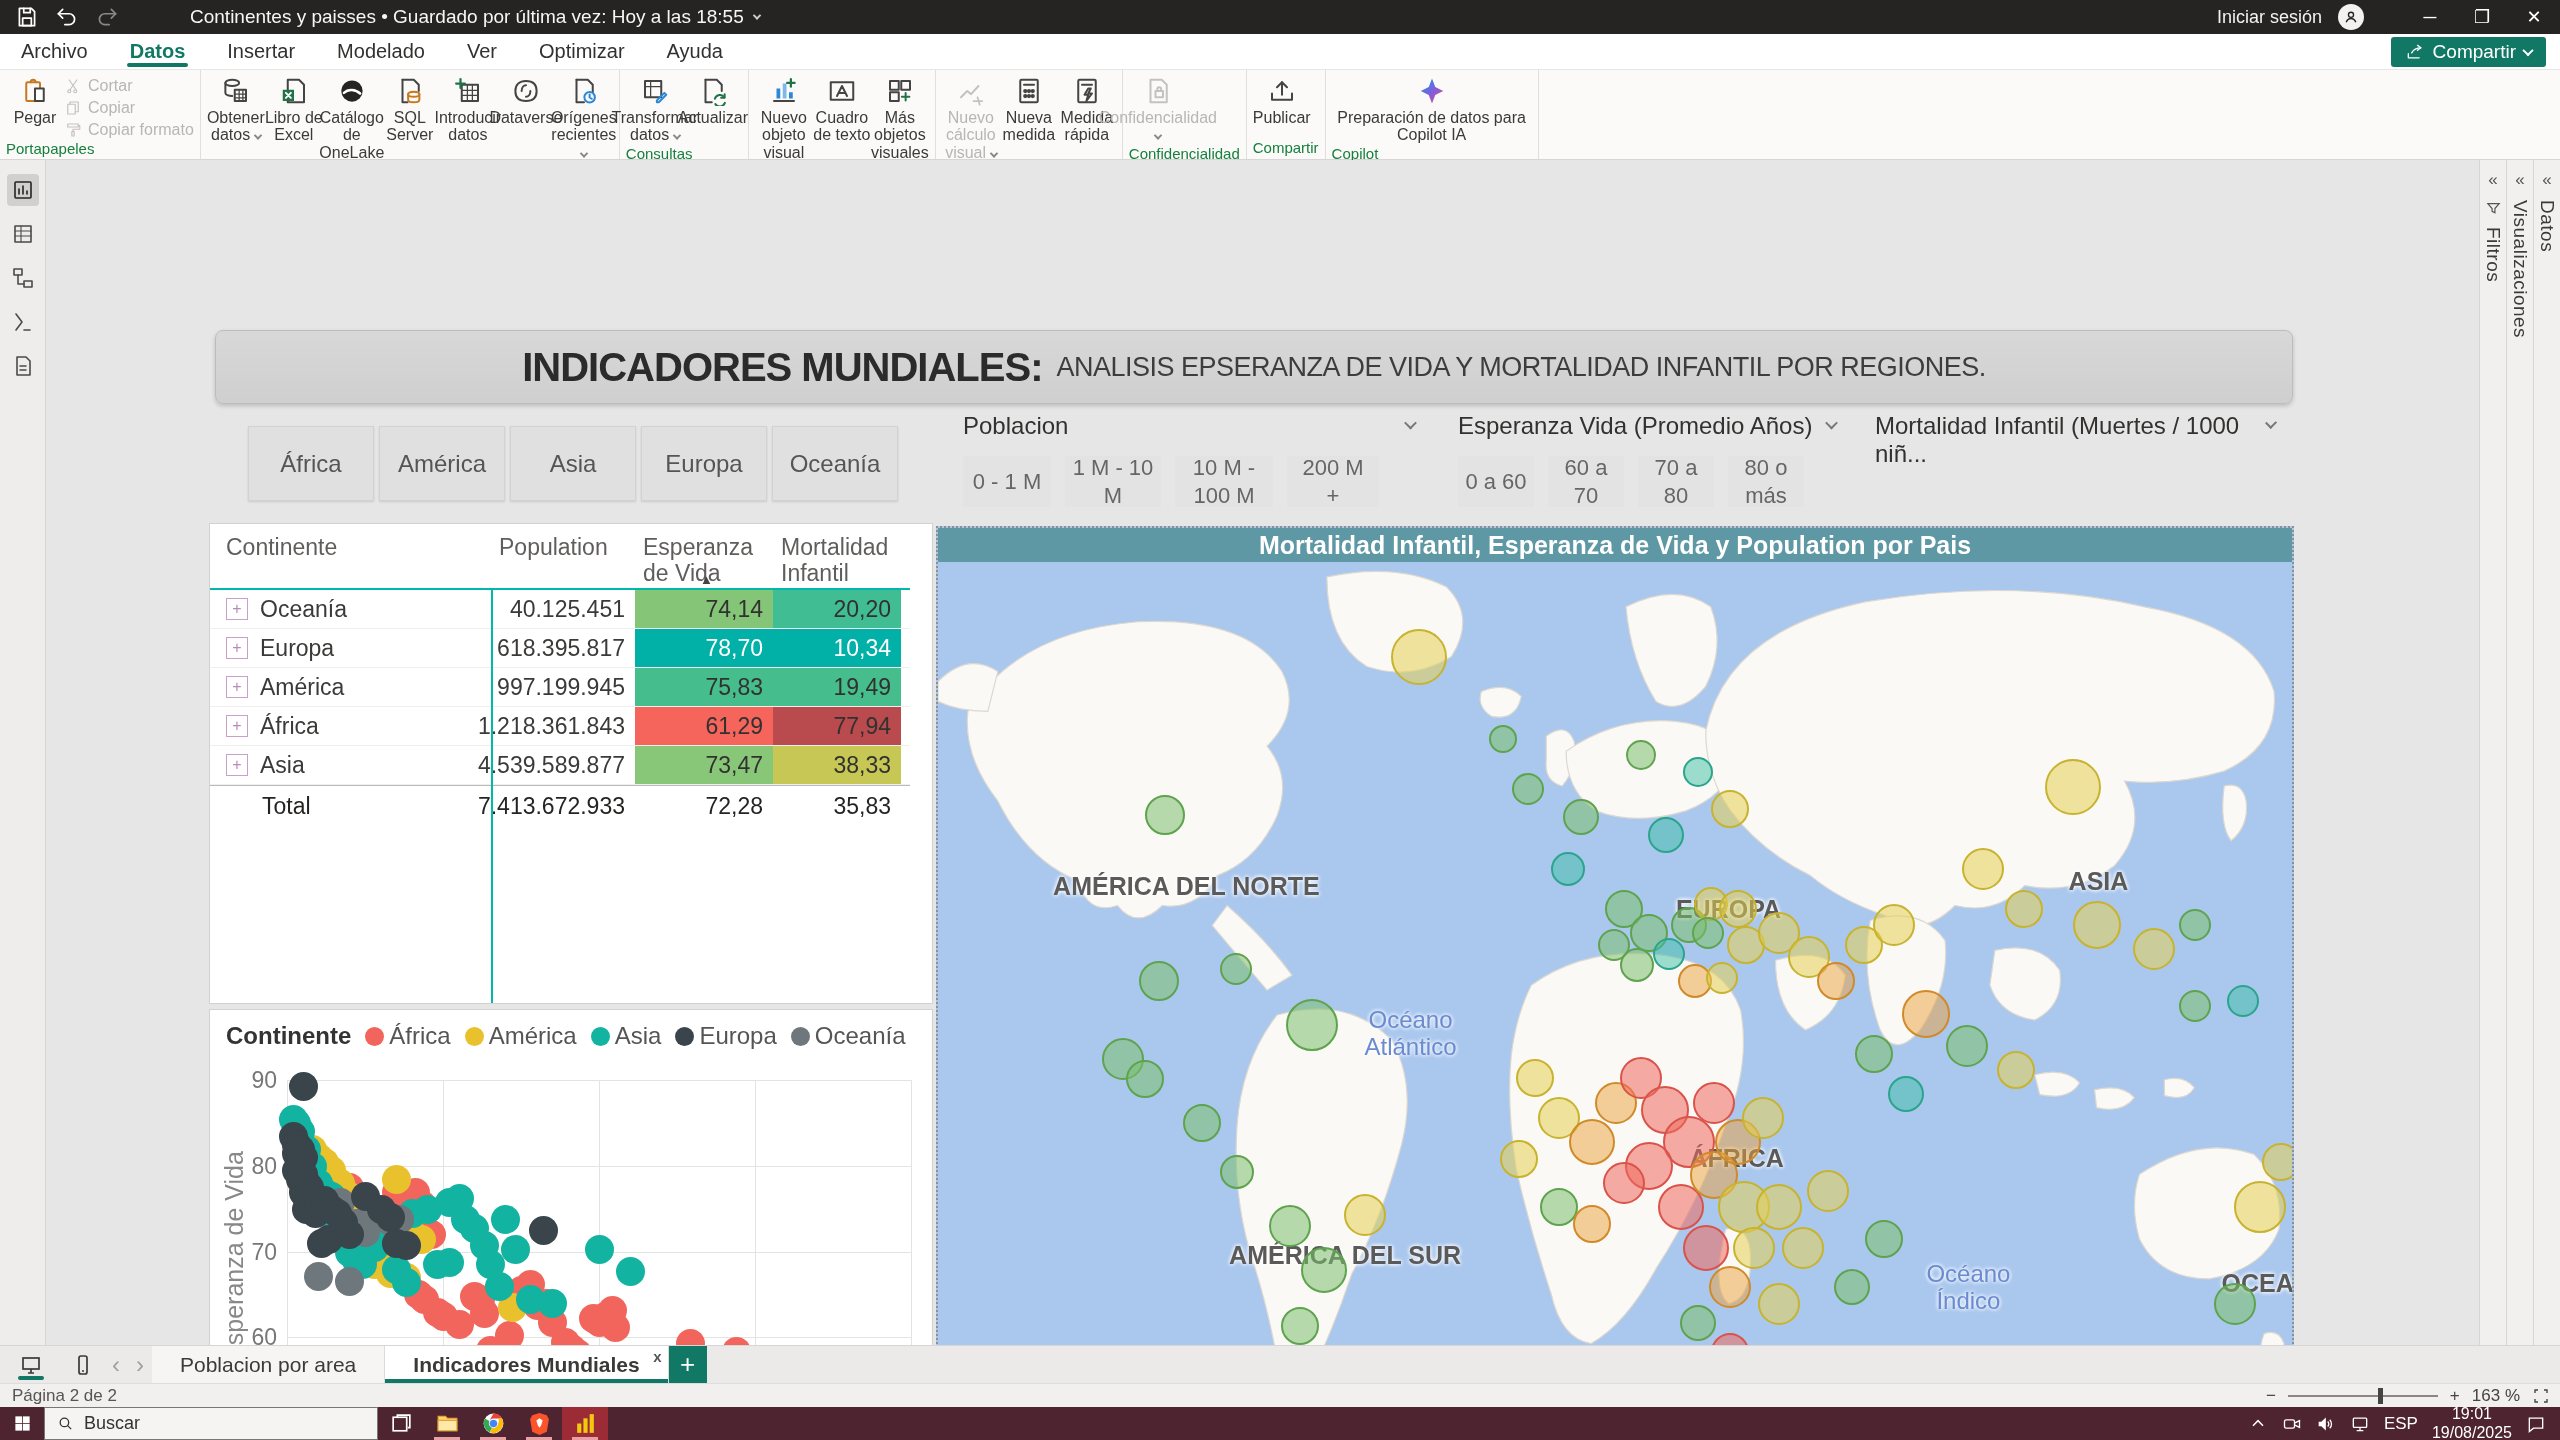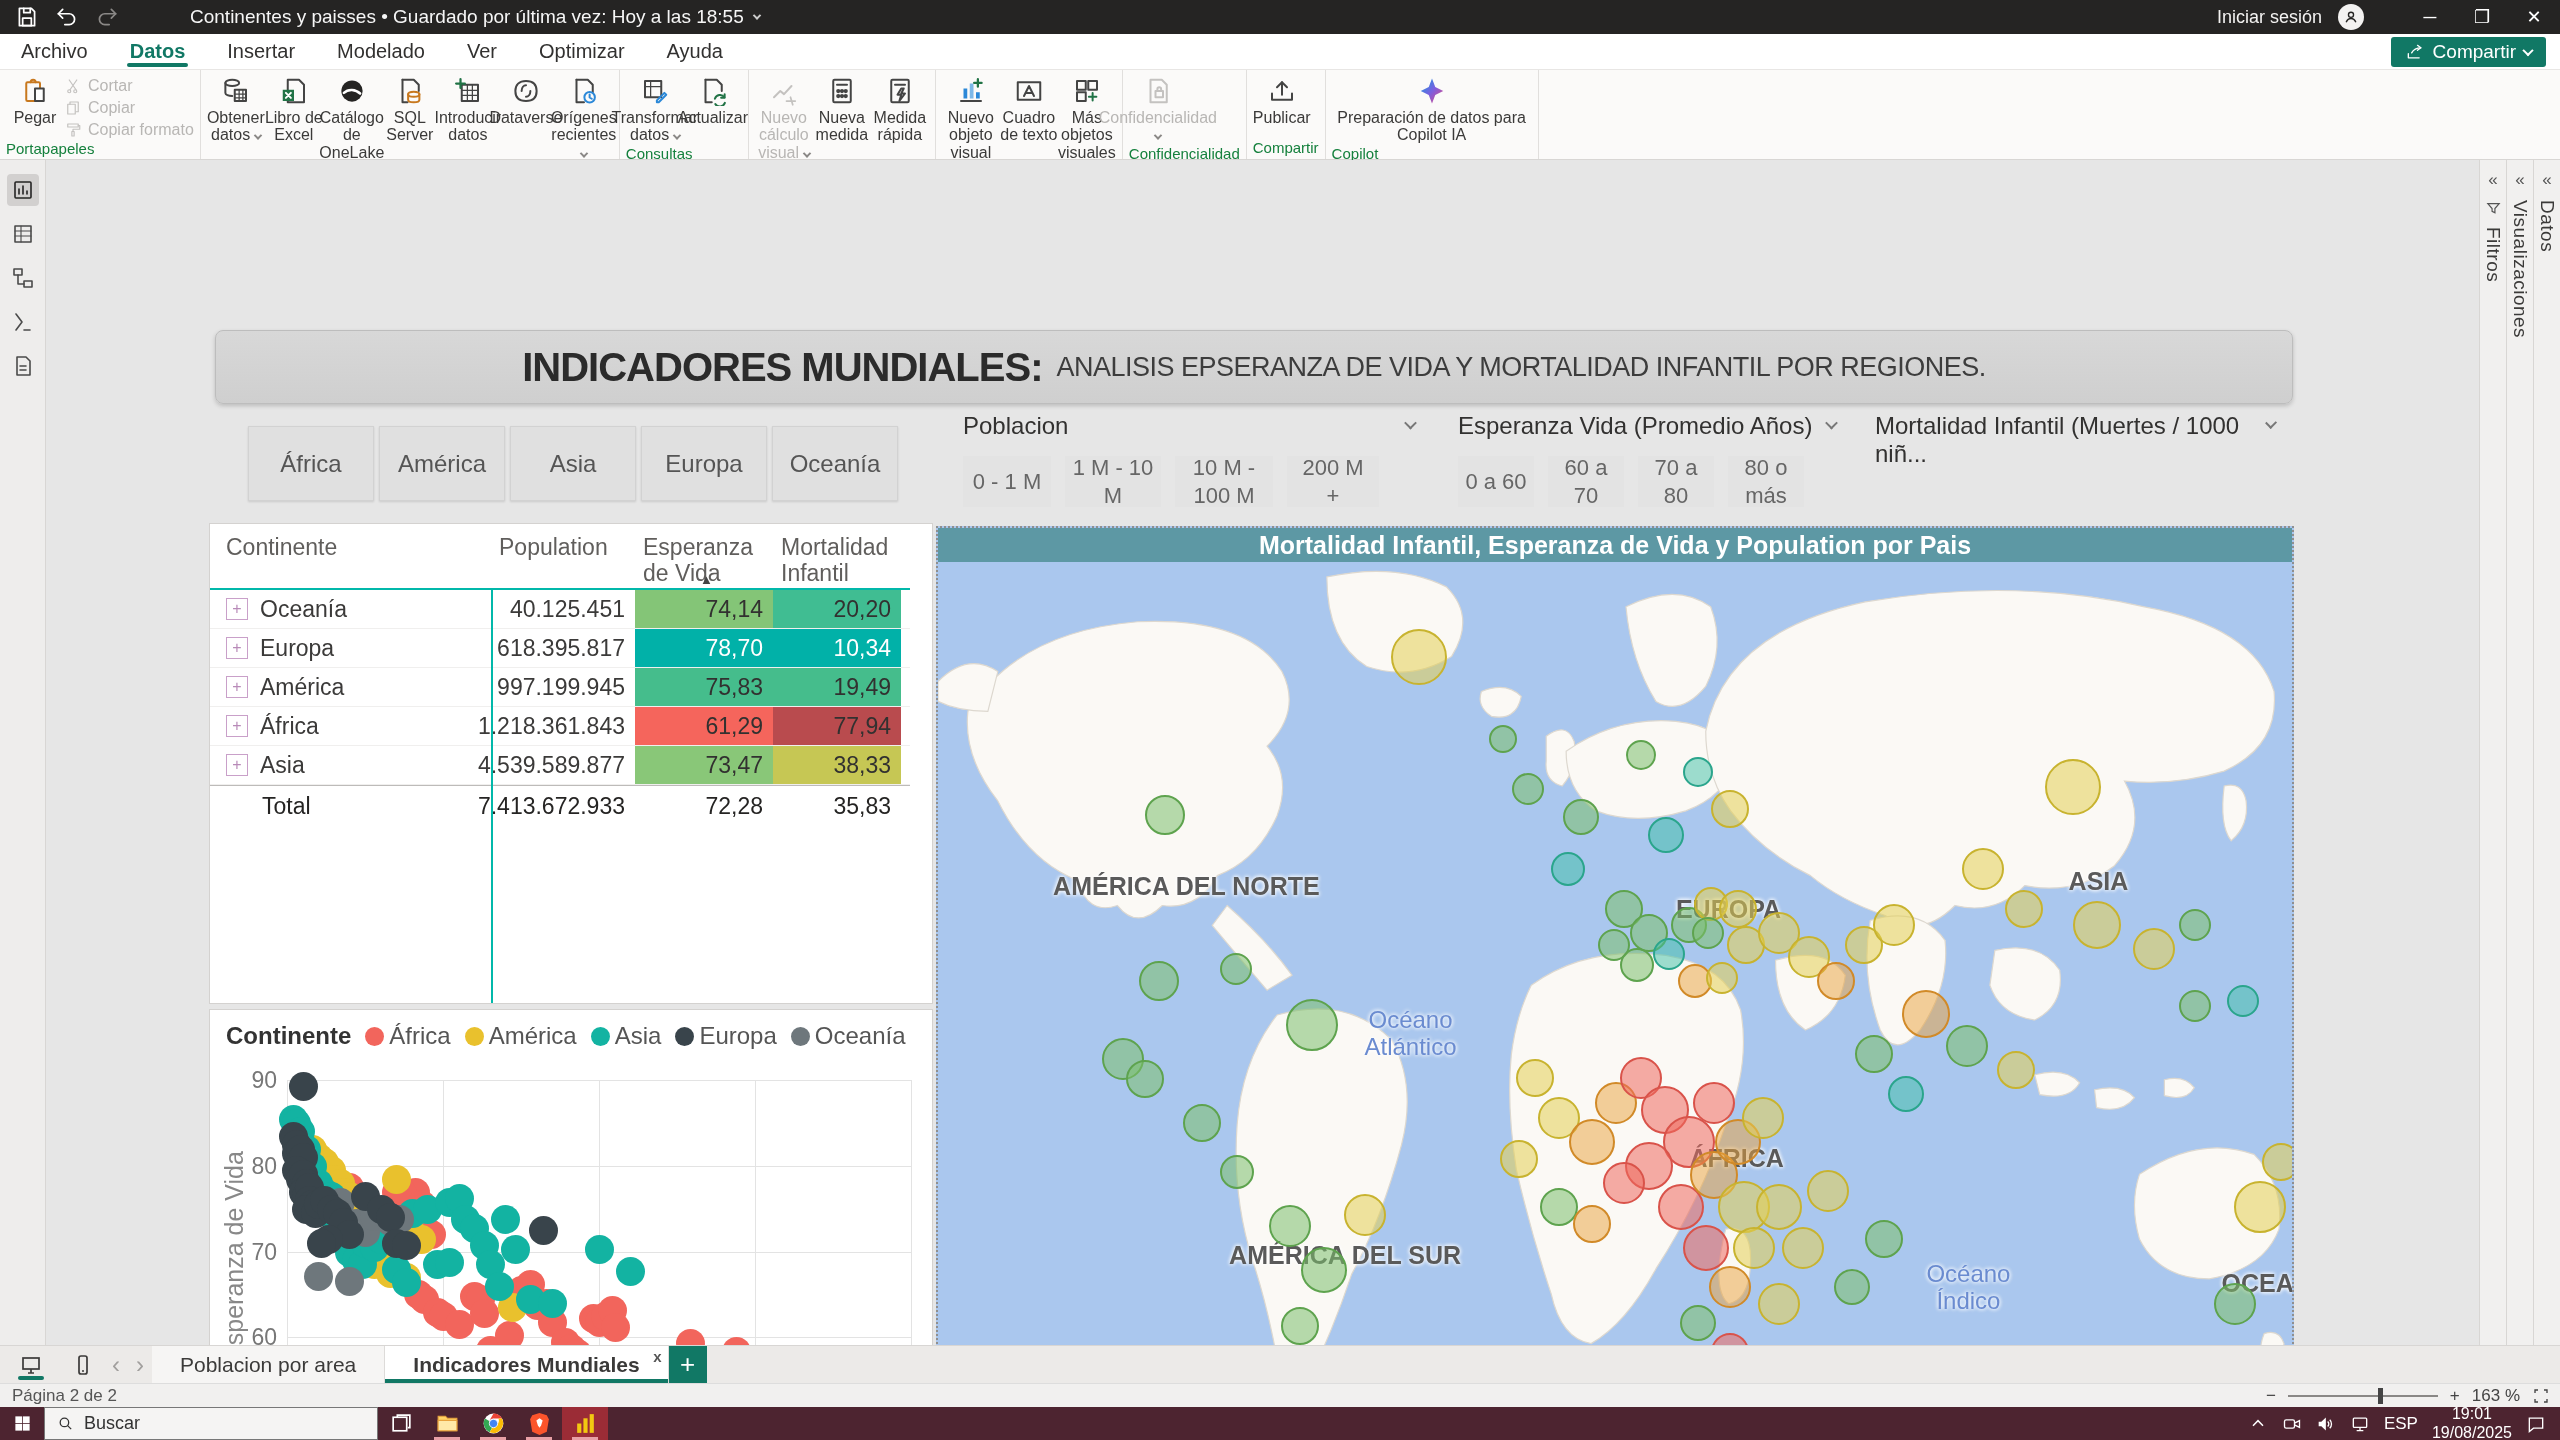--- a/index.html
+++ b/index.html
@@ -352,20 +352,57 @@
               <path d="M21.3 14.5v2.8h-2.8" stroke="#217346"></path>
             </svg>
           </span>
           <span class="lbl">Actualizar</span>
         </div>
       </div>
       <div class="rgroup-name">Consultas</div>
     </div>
     <div class="rgroup">
       <div class="rgroup-buttons">
+        <div class="rbtn">
+          <span class="ic ">
+            <svg viewBox="0 0 24 24" fill="none" stroke="currentColor" stroke-width="1.6" stroke-linecap="round" stroke-linejoin="round">
+              <path d="M4 20h16"></path>
+              <rect x="6" y="10" width="3" height="8" fill="#2b88d8" stroke="none"></rect>
+              <rect x="11" y="6" width="3" height="12" fill="#7db8e8" stroke="none"></rect>
+              <rect x="16" y="13" width="3" height="5" fill="#2b88d8" stroke="none"></rect>
+              <path d="M17.5 2.5v6M14.5 5.5h6" stroke="#217346" stroke-width="1.8"></path>
+            </svg>
+          </span>
+          <span class="lbl">Nuevo objeto visual</span>
+        </div>
+        <div class="rbtn">
+          <span class="ic ">
+            <svg viewBox="0 0 24 24" fill="none" stroke="currentColor" stroke-width="1.6" stroke-linecap="round" stroke-linejoin="round">
+              <rect x="3" y="5" width="18" height="14"></rect>
+              <path d="M8 16l4-8 4 8M9.5 13.5h5"></path>
+            </svg>
+          </span>
+          <span class="lbl">Cuadro de texto</span>
+        </div>
+        <div class="rbtn">
+          <span class="ic ">
+            <svg viewBox="0 0 24 24" fill="none" stroke="currentColor" stroke-width="1.6" stroke-linecap="round" stroke-linejoin="round">
+              <rect x="4" y="4" width="7" height="7"></rect>
+              <rect x="13" y="4" width="7" height="7"></rect>
+              <rect x="4" y="13" width="7" height="7"></rect>
+              <path d="M16.5 13.5v6M13.5 16.5h6" stroke="#217346"></path>
+            </svg>
+          </span>
+          <span class="lbl">Más objetos visuales <span class="chev"></span></span>
+        </div>
+      </div>
+      <div class="rgroup-name">Insertar</div>
+    </div>
+    <div class="rgroup">
+      <div class="rgroup-buttons">
         <div class="rbtn disabled">
           <span class="ic ">
             <svg viewBox="0 0 24 24" fill="none" stroke="currentColor" stroke-width="1.6" stroke-linecap="round" stroke-linejoin="round">
               <path d="M4 17l5-5 3 2.5L18 8"></path>
               <path d="M14 20h7M17.2 17l1.8 6" stroke-width="1.4"></path>
             </svg>
           </span>
           <span class="lbl">Nuevo cálculo visual <span class="chev"></span></span>
         </div>
         <div class="rbtn">
@@ -388,57 +425,20 @@
             <svg viewBox="0 0 24 24" fill="none" stroke="currentColor" stroke-width="1.6" stroke-linecap="round" stroke-linejoin="round">
               <rect x="5" y="3" width="14" height="18" rx="1"></rect>
               <path d="M8 7h8"></path>
               <path d="M13 10l-3 5h3l-1.5 5 4.5-6h-3l2-4z"></path>
             </svg>
           </span>
           <span class="lbl">Medida rápida</span>
         </div>
       </div>
       <div class="rgroup-name">Cálculos</div>
-    </div>
-    <div class="rgroup">
-      <div class="rgroup-buttons">
-        <div class="rbtn">
-          <span class="ic ">
-            <svg viewBox="0 0 24 24" fill="none" stroke="currentColor" stroke-width="1.6" stroke-linecap="round" stroke-linejoin="round">
-              <path d="M4 20h16"></path>
-              <rect x="6" y="10" width="3" height="8" fill="#2b88d8" stroke="none"></rect>
-              <rect x="11" y="6" width="3" height="12" fill="#7db8e8" stroke="none"></rect>
-              <rect x="16" y="13" width="3" height="5" fill="#2b88d8" stroke="none"></rect>
-              <path d="M17.5 2.5v6M14.5 5.5h6" stroke="#217346" stroke-width="1.8"></path>
-            </svg>
-          </span>
-          <span class="lbl">Nuevo objeto visual</span>
-        </div>
-        <div class="rbtn">
-          <span class="ic ">
-            <svg viewBox="0 0 24 24" fill="none" stroke="currentColor" stroke-width="1.6" stroke-linecap="round" stroke-linejoin="round">
-              <rect x="3" y="5" width="18" height="14"></rect>
-              <path d="M8 16l4-8 4 8M9.5 13.5h5"></path>
-            </svg>
-          </span>
-          <span class="lbl">Cuadro de texto</span>
-        </div>
-        <div class="rbtn">
-          <span class="ic ">
-            <svg viewBox="0 0 24 24" fill="none" stroke="currentColor" stroke-width="1.6" stroke-linecap="round" stroke-linejoin="round">
-              <rect x="4" y="4" width="7" height="7"></rect>
-              <rect x="13" y="4" width="7" height="7"></rect>
-              <rect x="4" y="13" width="7" height="7"></rect>
-              <path d="M16.5 13.5v6M13.5 16.5h6" stroke="#217346"></path>
-            </svg>
-          </span>
-          <span class="lbl">Más objetos visuales <span class="chev"></span></span>
-        </div>
-      </div>
-      <div class="rgroup-name">Insertar</div>
     </div>
     <div class="rgroup">
       <div class="rgroup-buttons">
         <div class="rbtn disabled">
           <span class="ic ">
             <svg viewBox="0 0 24 24" fill="none" stroke="currentColor" stroke-width="1.6" stroke-linecap="round" stroke-linejoin="round">
               <path d="M6 3h9l4 4v14H6z"></path>
               <path d="M10 12h6v5h-6z"></path>
               <path d="M11.5 12v-1.5a1.5 1.5 0 0 1 3 0V12"></path>
             </svg>

